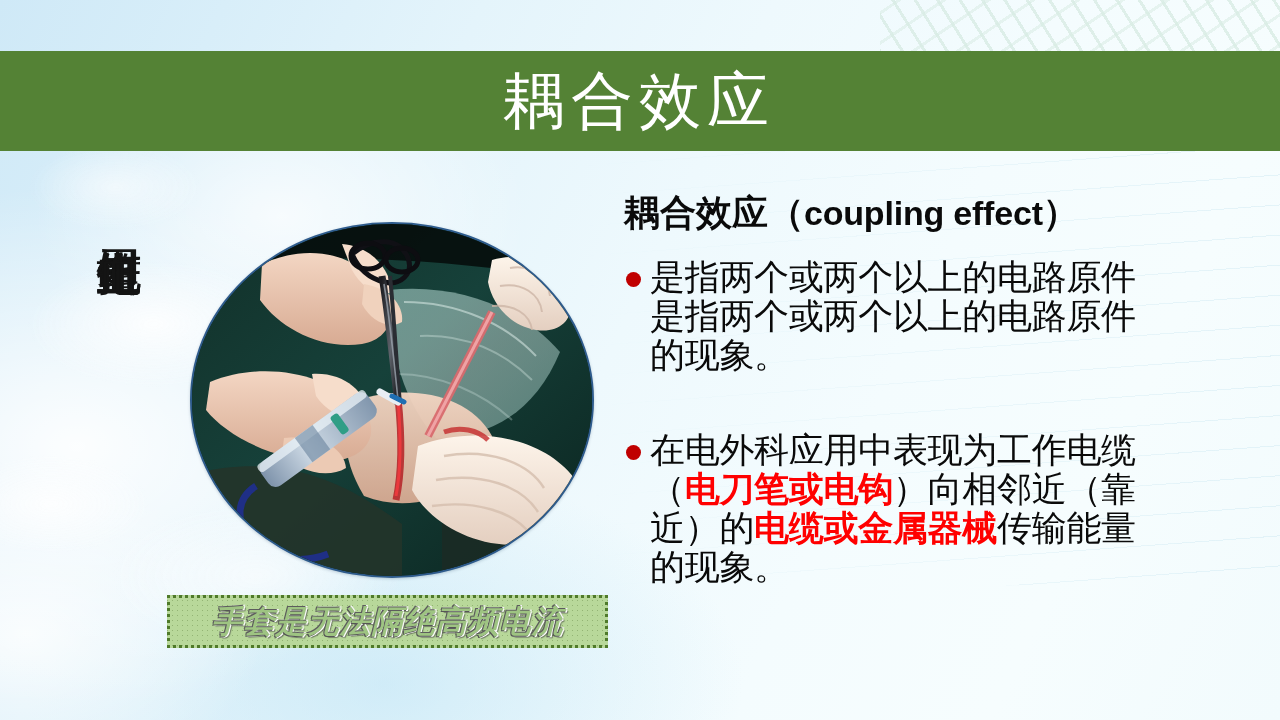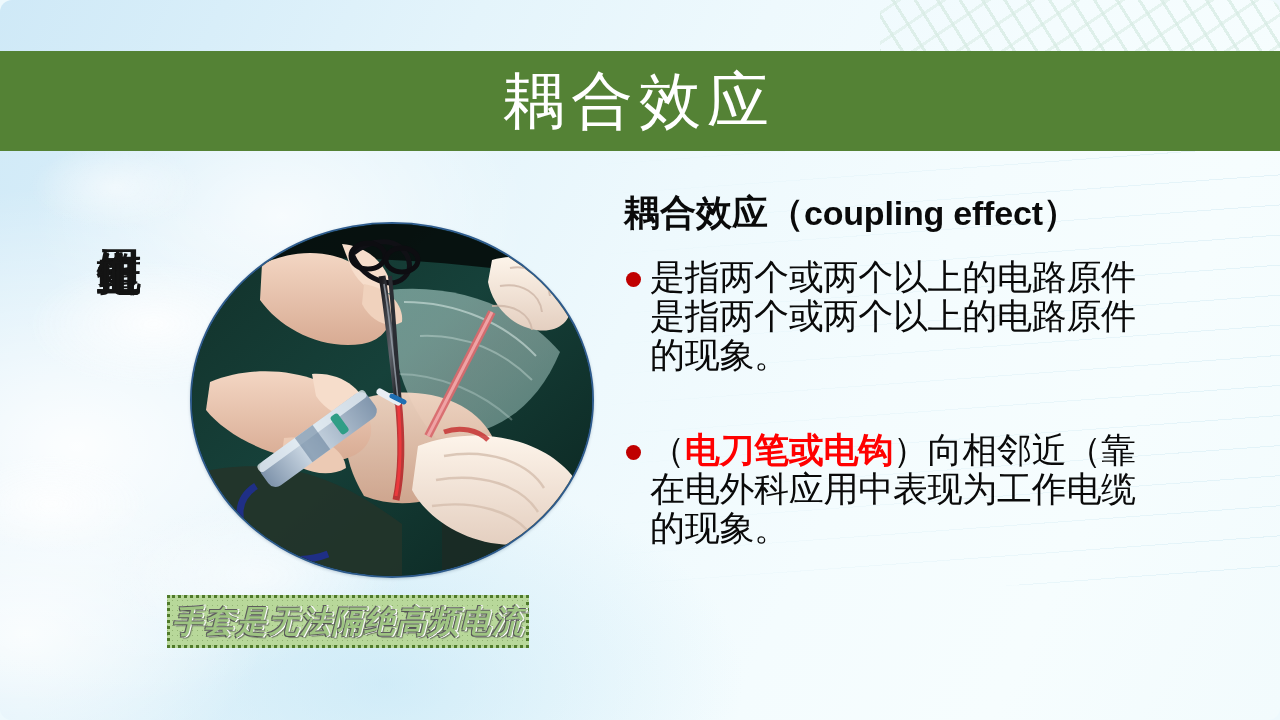--- a/index.html
+++ b/index.html
@@ -15,21 +15,20 @@
     background: #eef9fd;
   }
 
   
   #slide {
     position: absolute;
     inset: 0;
     width: 1280px;
     height: 720px;
     overflow: hidden;
-    border-radius: 12px;
   }
 
   
   .bg-base {
     position: absolute;
     inset: 0;
     background:
       radial-gradient(ellipse 620px 420px at 6% 62%, rgba(255,255,255,0.92) 0%, rgba(255,255,255,0) 62%),
       radial-gradient(ellipse 380px 250px at 22% 30%, rgba(255,255,255,0.75) 0%, rgba(255,255,255,0) 65%),
       radial-gradient(ellipse 340px 220px at 2% 88%, rgba(255,255,255,0.80) 0%, rgba(255,255,255,0) 70%),
@@ -142,21 +141,21 @@
     background: #0d2420;
   }
   .photo-art { position: absolute; inset: 0; }
   .photo-art svg { display:block; width:100%; height:100%; }
 
   
   .plaque {
     position: absolute;
     left: 167px;
     top: 595px;
-    width: 362px;
+    width: 441px;
     height: 53px;
     box-sizing: border-box;
     background-color: #b8d89a;
     background-image:
       radial-gradient(rgba(96,132,66,0.42) 0.9px, rgba(0,0,0,0) 1.0px);
     background-size: 5px 5px;
     border: 3px dotted #4f7a2a;
     display: flex;
     align-items: center;
     justify-content: center;
@@ -345,20 +344,21 @@
 
     <ul class="bullet-list" id="bullet-list">
         <li class="bullet">
           <span class="dot"></span>
           <span class="ln"><span>是指两个或两个以上的电路原件</span></span>
           <span class="ln"><span>是指两个或两个以上的电路原件</span></span>
           <span class="ln"><span>的现象。</span></span>
         </li>
         <li class="bullet">
           <span class="dot"></span>
+          <span class="ln"><span>在电外科应用中表现为工作电缆</span></span>
           <span class="ln"><span>（</span><span class="hl">电刀笔或电钩</span><span>）向相邻近（靠</span></span>
-          <span class="ln"><span>在电外科应用中表现为工作电缆</span></span>
+          <span class="ln"><span>近）的</span><span class="hl">电缆或金属器械</span><span>传输能量</span></span>
           <span class="ln"><span>的现象。</span></span>
         </li>
       </ul>
   </div>
 
 </div>
 
 </body></html>

